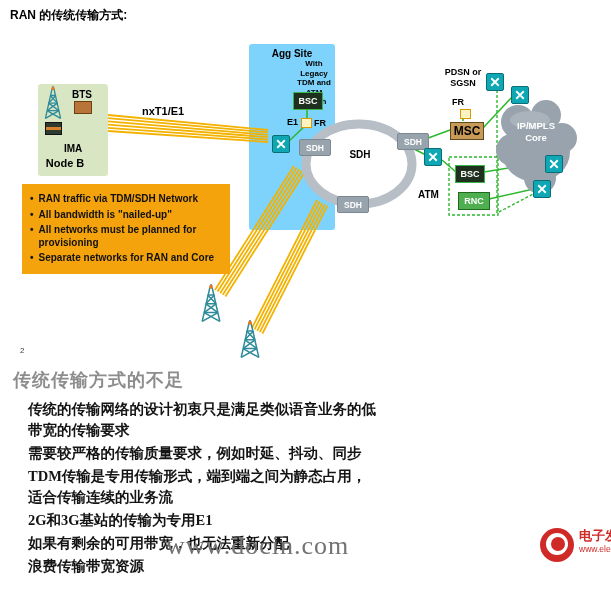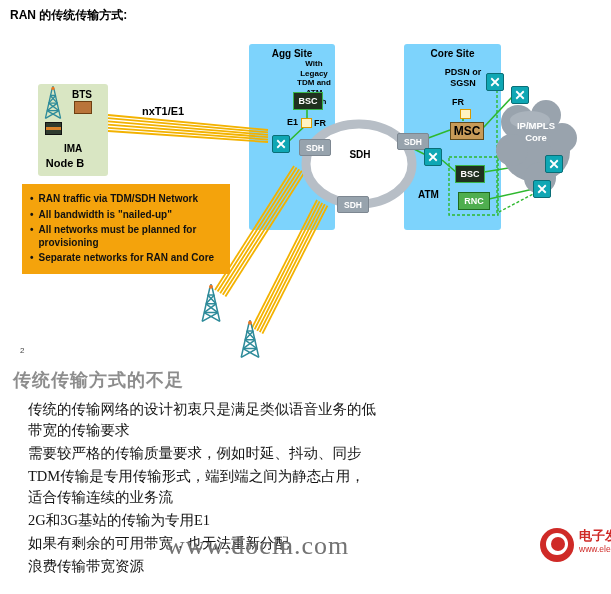--- a/index.html
+++ b/index.html
@@ -73,21 +73,21 @@
   .co-item{display:flex;font-size:10px;font-weight:bold;color:#111;line-height:1.25;margin:3px 0;}
   .co-item::before{content:"•";margin-right:5px;}
 
   #page-num{left:20px;top:346px;font-size:8px;color:#444;}
 
   
   #section-heading{left:13px;top:368px;font-size:18px;font-weight:bold;color:#8d8d8d;
                    letter-spacing:1px;font-family:"Liberation Serif",serif;}
   #bullets{left:28px;top:399px;width:358px;color:#141414;font-size:14.5px;line-height:1.45;
            font-family:"Liberation Serif",serif;}
-  #bullets p{margin:0 10px 2px 0;}
+  #bullets p{margin:0 10px 2px 0;font-weight:bold;}
 
   #watermark{left:166px;top:531px;font-size:26px;color:#737373;letter-spacing:1px;
              font-family:"Liberation Serif",serif;}
 
   
   #brand{left:540px;top:528px;display:flex;gap:5px;align-items:flex-start;}
   #brand-icon{width:34px;height:34px;border-radius:50%;background:#cf2a27;position:relative;overflow:hidden;flex:0 0 auto;}
   #brand-icon .bi-w{position:absolute;left:6px;top:5px;width:22px;height:22px;border-radius:50%;background:#fff;}
   #brand-icon .bi-r{position:absolute;left:11px;top:9px;width:14px;height:14px;border-radius:50%;background:#cf2a27;}
   #brand-text{display:flex;flex-direction:column;}
@@ -101,23 +101,20 @@
 
 <div id="page">
 
   <div id="slide-title" class="abs z3">RAN 的传统传输方式:</div>
 
   <div id="node-box" class="abs z1"></div>
   <div id="agg-panel" class="abs z1 panel">
     <div class="panel-title">Agg Site</div>
     <div class="panel-sub">With Legacy</div>
     <div class="panel-sub">TDM and ATM switch</div>
-  </div>
-  <div id="core-panel" class="abs z1 panel">
-    <div class="panel-title">Core Site</div>
   </div>
 
   <svg class="overlay z2" width="611" height="594" viewBox="0 0 611 594">
     <defs>
       <g id="tower" stroke="#2e8b9a" stroke-width="1.4" fill="none">
         <path d="M-8,34 L-1,3 M8,34 L1,3 M0,3 L0,0"></path>
         <path d="M-6.3,26 L6.3,26 M-4.6,18 L4.6,18 M-3,10 L3,10"></path>
         <path d="M-6.3,26 L4.6,18 M6.3,26 L-4.6,18 M-4.6,18 L3,10 M4.6,18 L-3,10 M-8,34 L6.3,26 M8,34 L-6.3,26"></path>
         <circle cx="0" cy="2.5" r="1.8" fill="#e87722" stroke="none"></circle>
       </g>

